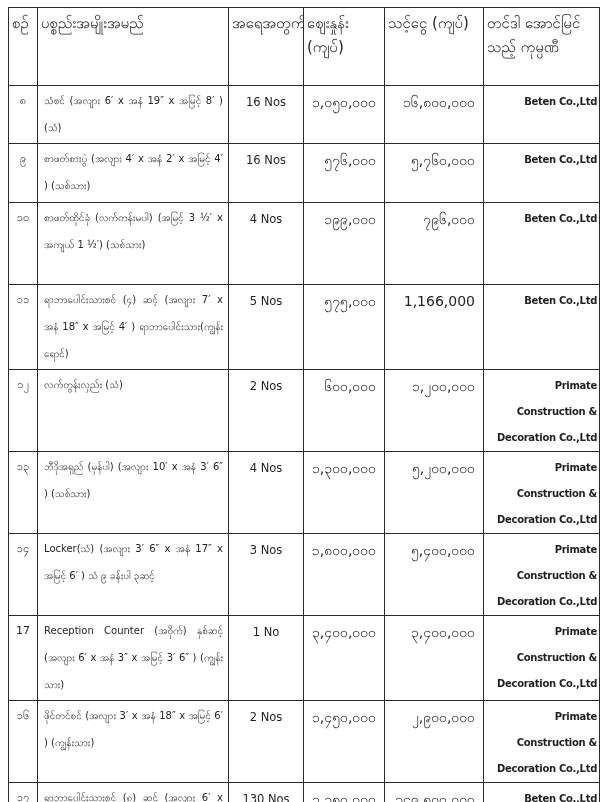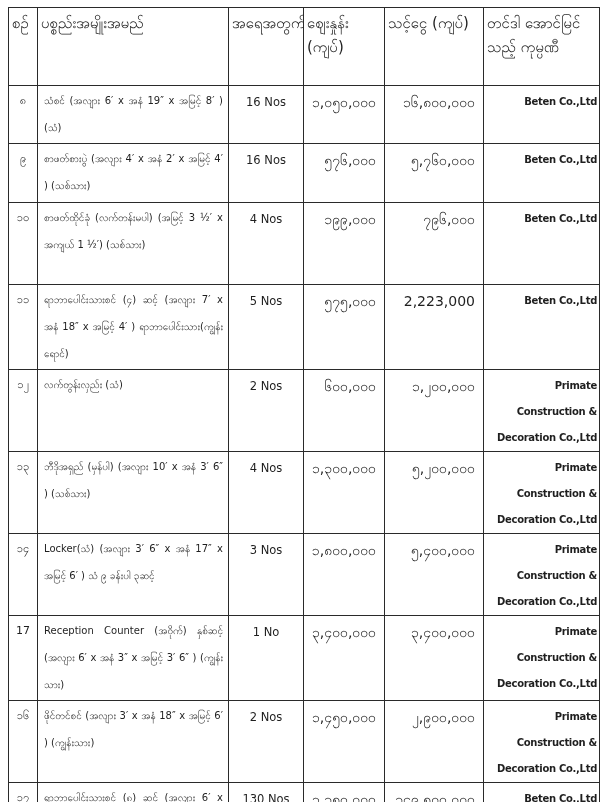--- a/index.html
+++ b/index.html
@@ -122,21 +122,21 @@
           <td class="qty">4 Nos</td>
           <td class="rate">၁၉၉,၀၀၀</td>
           <td class="amount">၇၉၆,၀၀၀</td>
           <td class="company">Beten Co.,Ltd</td>
         </tr>
         <tr>
           <td class="no" style="height: 84px;">၁၁</td>
           <td class="item">ရာဘာပေါင်းသားစင် (၄) ဆင့် (အလျား 7′ x အနံ 18″ x အမြင့် 4′ ) ရာဘာပေါင်းသား(ကျွန်းရောင်)</td>
           <td class="qty">5 Nos</td>
           <td class="rate">၅၇၅,၀၀၀</td>
-          <td class="amount">2,223,000</td>
+          <td class="amount">1,166,000</td>
           <td class="company">Beten Co.,Ltd</td>
         </tr>
         <tr>
           <td class="no" style="height: 57px; text-align: center;">၁၂</td>
           <td class="item">လက်တွန်းလှည်း (သံ)</td>
           <td class="qty">2 Nos</td>
           <td class="rate">၆၀၀,၀၀၀</td>
           <td class="amount">၁,၂၀၀,၀၀၀</td>
           <td class="company">Primate Construction &amp; Decoration Co.,Ltd</td>
         </tr>

